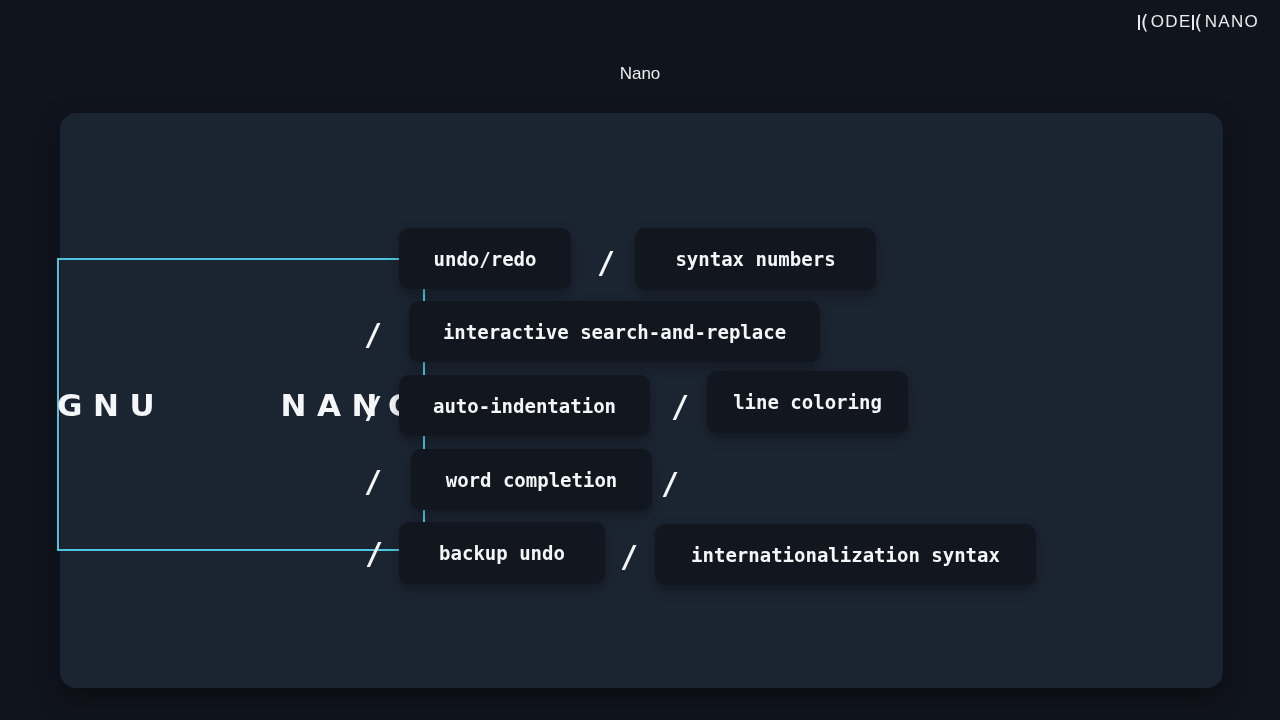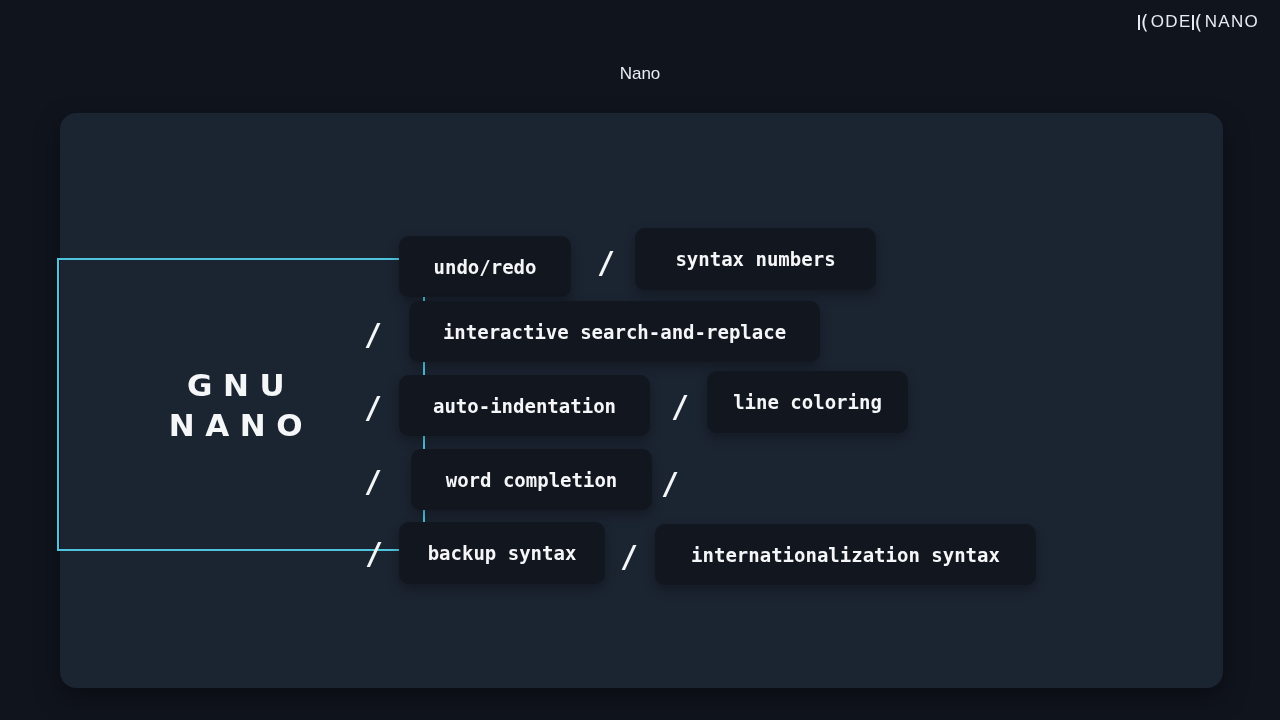--- a/index.html
+++ b/index.html
@@ -35,21 +35,21 @@
     z-index:0;
   }
   .frame{
     position:absolute;left:57px;top:258px;width:368px;height:293px;
     box-sizing:border-box;border:2px solid var(--accent);
     border-radius:0 26px 26px 0;
     z-index:1;
   }
   .root-label{
     position:absolute;left:57px;top:258px;width:368px;height:293px;
-    display:flex;flex-direction:column;align-items:center;justify-content:center;
+    display:flex;align-items:center;justify-content:space-between;
     z-index:1;color:var(--text);
     font-family:"DejaVu Sans",sans-serif;font-weight:bold;
     font-size:31px;letter-spacing:.34em;line-height:40px;
   }
   .fbox{
     position:absolute;z-index:2;box-sizing:border-box;
     background:var(--feature-box);border-radius:10px;
     display:flex;align-items:center;justify-content:center;
     color:var(--text);
     font-family:"DejaVu Sans Mono",monospace;font-weight:bold;font-size:19px;
@@ -85,34 +85,34 @@
 
   <div class="panel"></div>
 
   <div class="frame"></div>
 
   <div class="root-label">
     <div>GNU</div>
     <div>NANO</div>
   </div>
 
-  <div class="fbox" style="left:399px;top:236px;width:172px;height:61px">undo/redo</div>
+  <div class="fbox" style="left:399px;top:228px;width:172px;height:61px">undo/redo</div>
   <div class="slash" style="left:594px;top:242px">/</div>
   <div class="fbox" style="left:635px;top:228px;width:241px;height:62px">syntax numbers</div>
 
   <div class="slash" style="left:361px;top:314px">/</div>
   <div class="fbox" style="left:409px;top:301px;width:411px;height:61px">interactive search-and-replace</div>
 
   <div class="slash" style="left:361px;top:387px">/</div>
   <div class="fbox" style="left:399px;top:375px;width:251px;height:61px">auto-indentation</div>
   <div class="slash" style="left:668px;top:386px">/</div>
   <div class="fbox" style="left:707px;top:371px;width:201px;height:62px">line coloring</div>
 
   <div class="slash" style="left:361px;top:461px">/</div>
   <div class="fbox" style="left:411px;top:449px;width:241px;height:61px">word completion</div>
   <div class="slash" style="left:658px;top:463px">/</div>
 
   <div class="slash" style="left:362px;top:533px">/</div>
-  <div class="fbox" style="left:399px;top:522px;width:206px;height:62px">backup syntax</div>
+  <div class="fbox" style="left:399px;top:522px;width:206px;height:62px">backup undo</div>
   <div class="slash" style="left:617px;top:536px">/</div>
   <div class="fbox" style="left:655px;top:524px;width:381px;height:61px">internationalization syntax</div>
 
 </div>
 
 </body></html>

